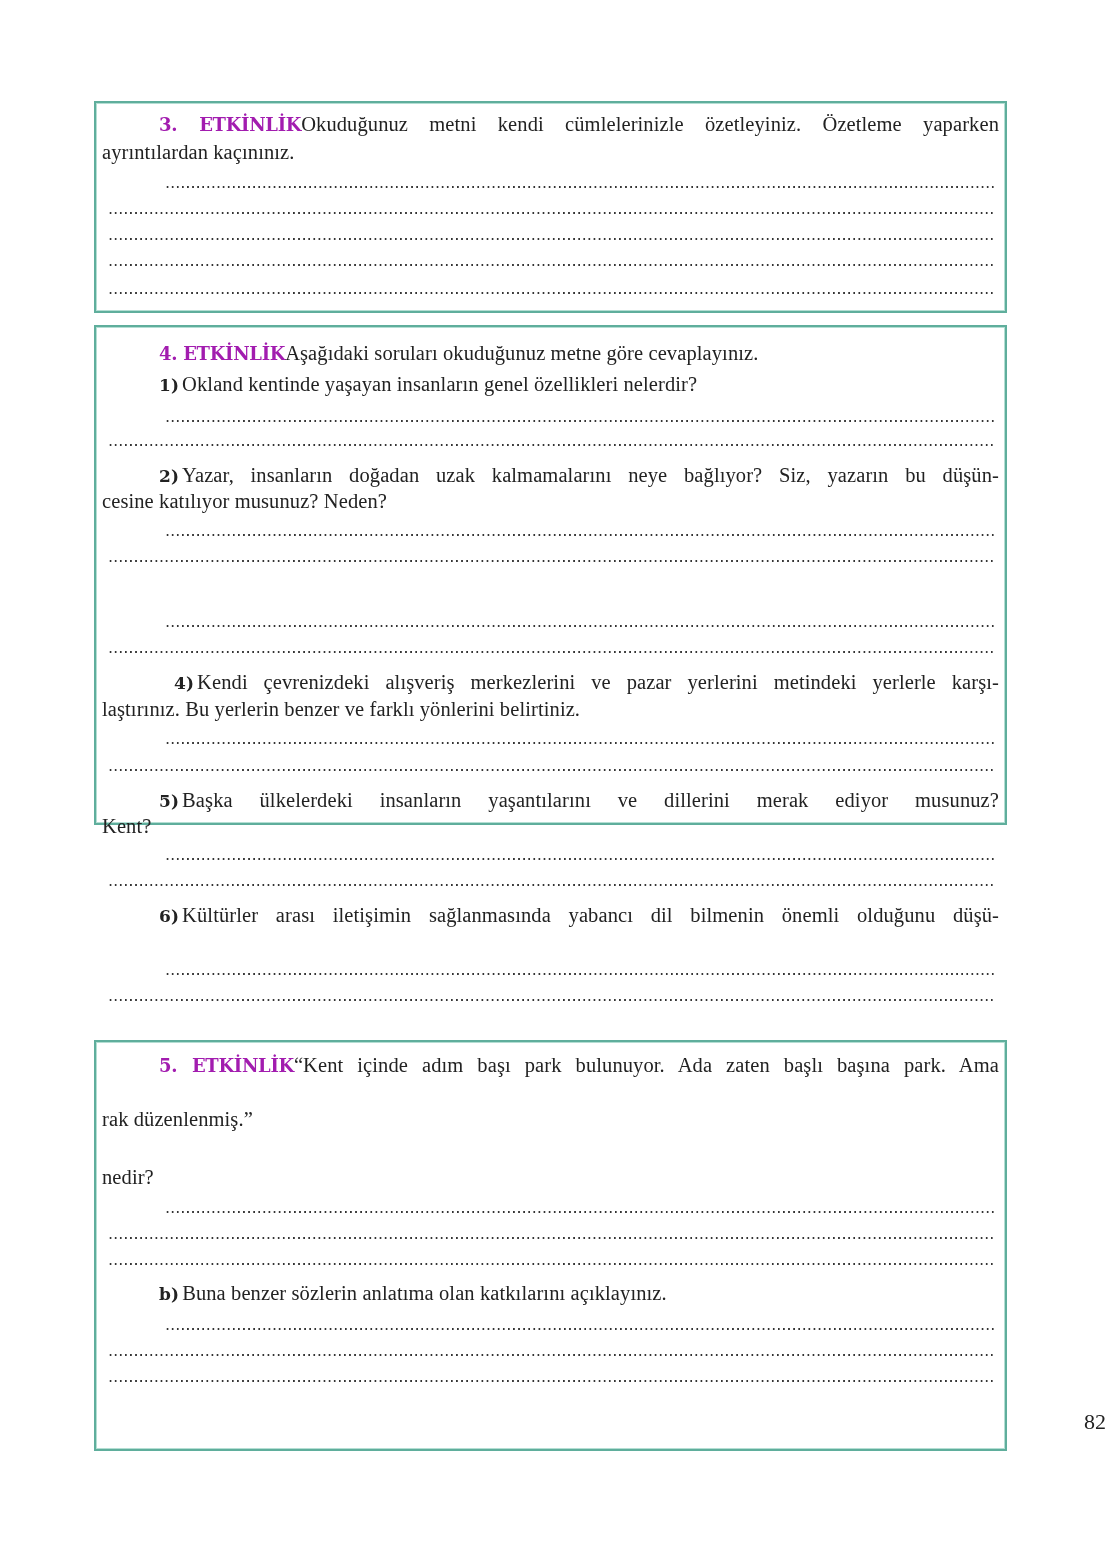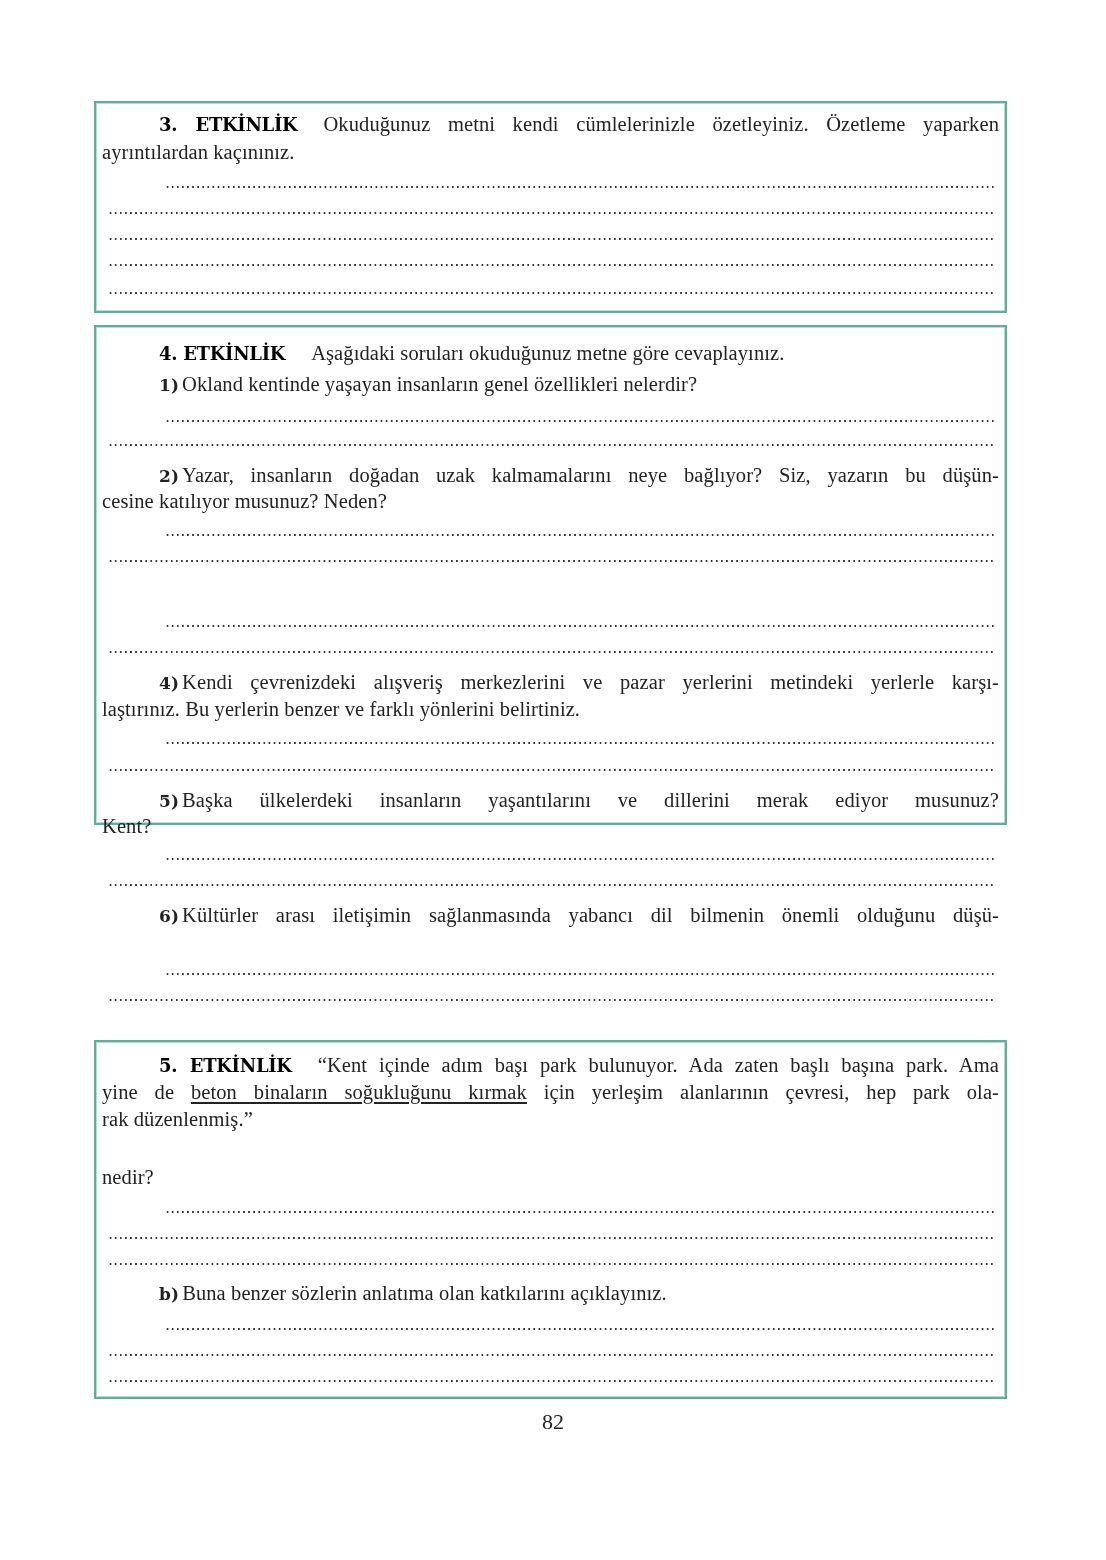--- a/index.html
+++ b/index.html
@@ -4,29 +4,29 @@
 <style>
   html, body { margin: 0; padding: 0; background: #ffffff; }
   body { width: 1106px; height: 1560px; position: relative; overflow: hidden;
          font-family: "Liberation Serif", serif; color: #222222; }
   .box { position: absolute; left: 94px; width: 913px; box-sizing: border-box;
          border: 2px solid #5fae9c; box-shadow: inset 0 0 0 1px #b4ded3; background: #fff; }
   .line { position: absolute; left: 6px; right: 6px; font-size: 20.5px; line-height: 27px;
           white-space: nowrap; letter-spacing: 0.1px; }
   .line.indent { left: 63px; }
   .justify { text-align: justify; text-align-last: justify; white-space: normal; }
-  .heading { font-family: "DejaVu Serif", serif; font-weight: bold; color: #000000;
-             font-size: 18px; letter-spacing: -0.3px; margin-right: 26px; }
+  .heading { font-family: "DejaVu Serif", serif; font-weight: bold; color: #a21caf;
+             font-size: 18px; letter-spacing: -0.3px; margin-right: 0; }
   .qnum { font-weight: bold; font-family: "DejaVu Serif", serif; font-size: 17px; margin-right: 3px; }
   .dots { position: absolute; left: 12px; right: 10px; height: 2px;
           background-image: radial-gradient(circle, #333 0.9px, transparent 1.1px);
           background-size: 5.1px 2px; background-repeat: repeat-x; }
   .dots.indent { left: 69px; }
   .u { text-decoration: underline; text-underline-offset: 3px; }
-  .pagenum { position: absolute; left: 0; width: 1106px; top: 1409px; text-align: center;
+  .pagenum { position: absolute; left: 0; width: 1106px; top: 1409px; text-align: right;
              font-size: 22px; }
 </style>
 </head>
 <body>
 
 <div class="box" style="top:101px; height:212px;">
   <div class="line indent justify" style="top:8px; right:6px;">
     <span class="heading">3. ETKİNLİK</span><span>Okuduğunuz metni kendi cümlelerinizle özetleyiniz. Özetleme yaparken</span>
   </div>
   <div class="line" style="top:36px;">ayrıntılardan kaçınınız.</div>
@@ -51,47 +51,44 @@
   <div class="line indent justify" style="top:135px;">
     <span class="qnum">2)</span><span>Yazar, insanların doğadan uzak kalmamalarını neye bağlıyor? Siz, yazarın bu düşün-</span>
   </div>
   <div class="line" style="top:161px;">cesine katılıyor musunuz? Neden?</div>
   <div class="dots indent" style="top:207px;"></div>
   <div class="dots" style="top:233px;"></div>
 
   <div class="dots indent" style="top:298px;"></div>
   <div class="dots" style="top:324px;"></div>
 
-  <div class="line indent justify" style="top:342px;">
+  <div class="line indent justify" style="top:342px;margin-left:15px;">
     <span class="qnum">4)</span><span>Kendi çevrenizdeki alışveriş merkezlerini ve pazar yerlerini metindeki yerlerle karşı-</span>
   </div>
   <div class="line" style="top:369px;">laştırınız. Bu yerlerin benzer ve farklı yönlerini belirtiniz.</div>
   <div class="dots indent" style="top:415px;"></div>
   <div class="dots" style="top:442px;"></div>
 
   <div class="line indent justify" style="top:460px;">
     <span class="qnum">5)</span><span>Başka ülkelerdeki insanların yaşantılarını ve dillerini merak ediyor musunuz?</span>
   </div>
   <div class="line" style="top:486px;">Kent?</div>
   <div class="dots indent" style="top:531px;"></div>
   <div class="dots" style="top:557px;"></div>
 
   <div class="line indent justify" style="top:575px;">
     <span class="qnum">6)</span><span>Kültürler arası iletişimin sağlanmasında yabancı dil bilmenin önemli olduğunu düşü-</span>
   </div>
   <div class="dots indent" style="top:646px;"></div>
   <div class="dots" style="top:672px;"></div>
 </div>
 
-<div class="box" style="top:1040px; height:359px;">
+<div class="box" style="top:1040px; height:411px;">
   <div class="line indent justify" style="top:10px;">
     <span class="heading">5. ETKİNLİK</span><span>“Kent içinde adım başı park bulunuyor. Ada zaten başlı başına park. Ama</span>
-  </div>
-  <div class="line justify" style="top:37px;">
-    <span>yine de </span><span class="u">beton binaların soğukluğunu kırmak</span><span> için yerleşim alanlarının çevresi, hep park ola-</span>
   </div>
   <div class="line" style="top:64px;">rak düzenlenmiş.”</div>
 
   <div class="line" style="top:122px;">nedir?</div>
   <div class="dots indent" style="top:169px;"></div>
   <div class="dots" style="top:195px;"></div>
   <div class="dots" style="top:221px;"></div>
 
   <div class="line indent" style="top:238px;">
     <span class="qnum">b)</span><span>Buna benzer sözlerin anlatıma olan katkılarını açıklayınız.</span>

